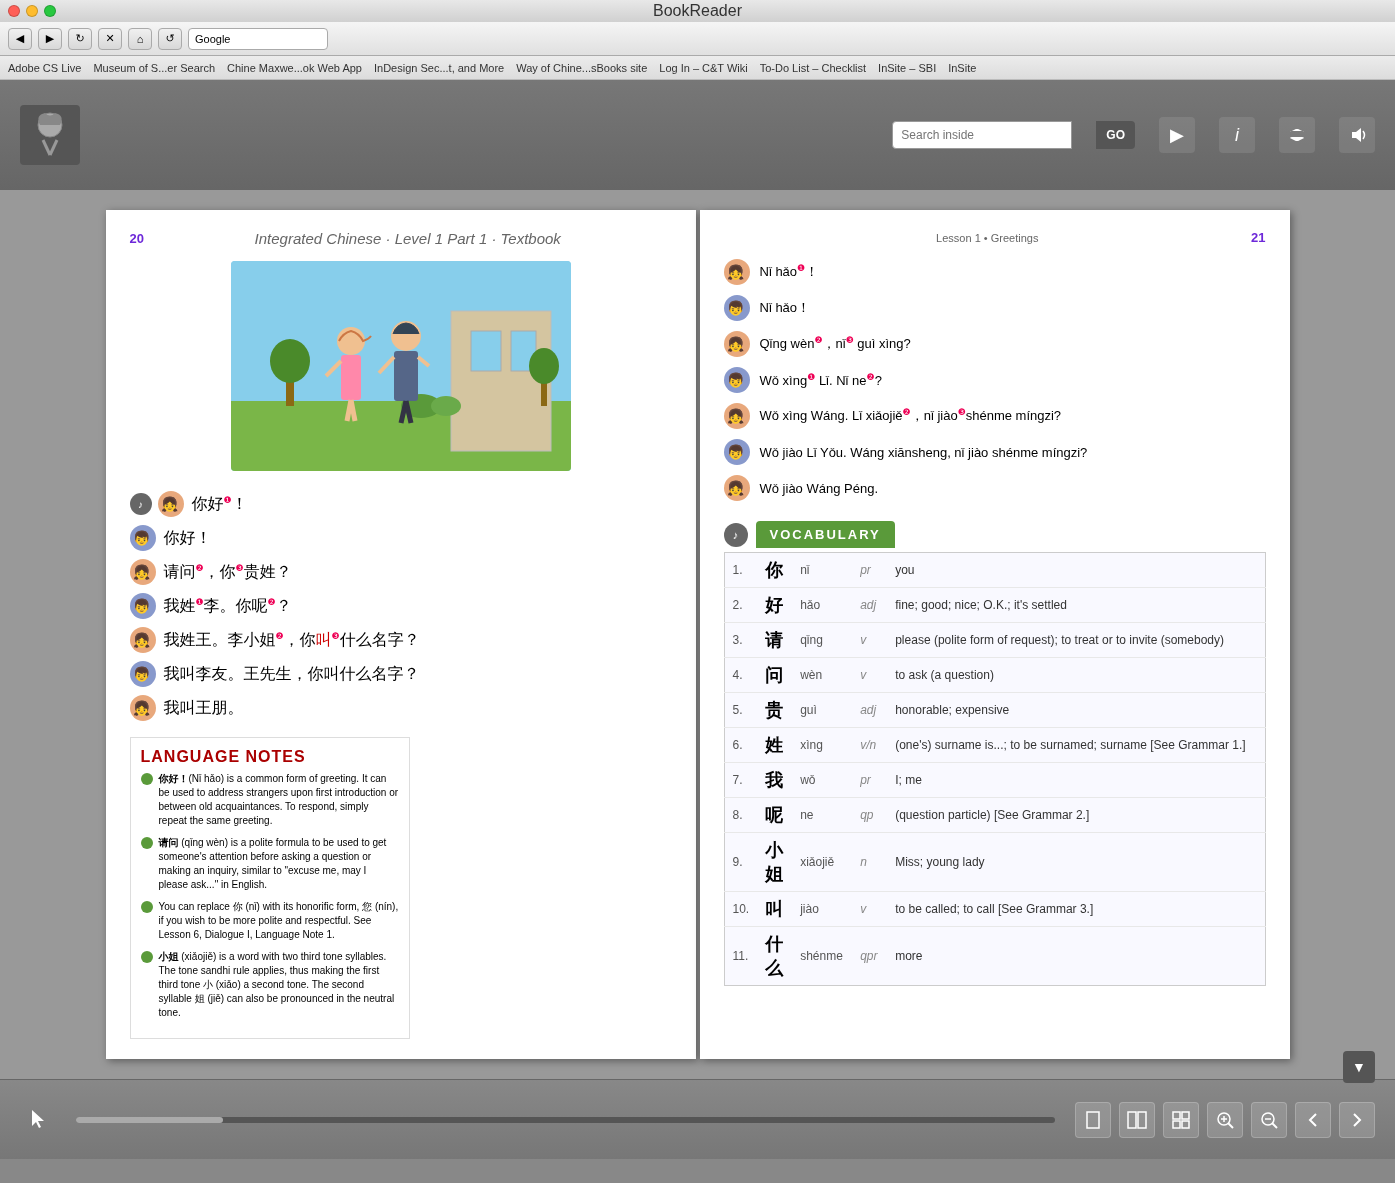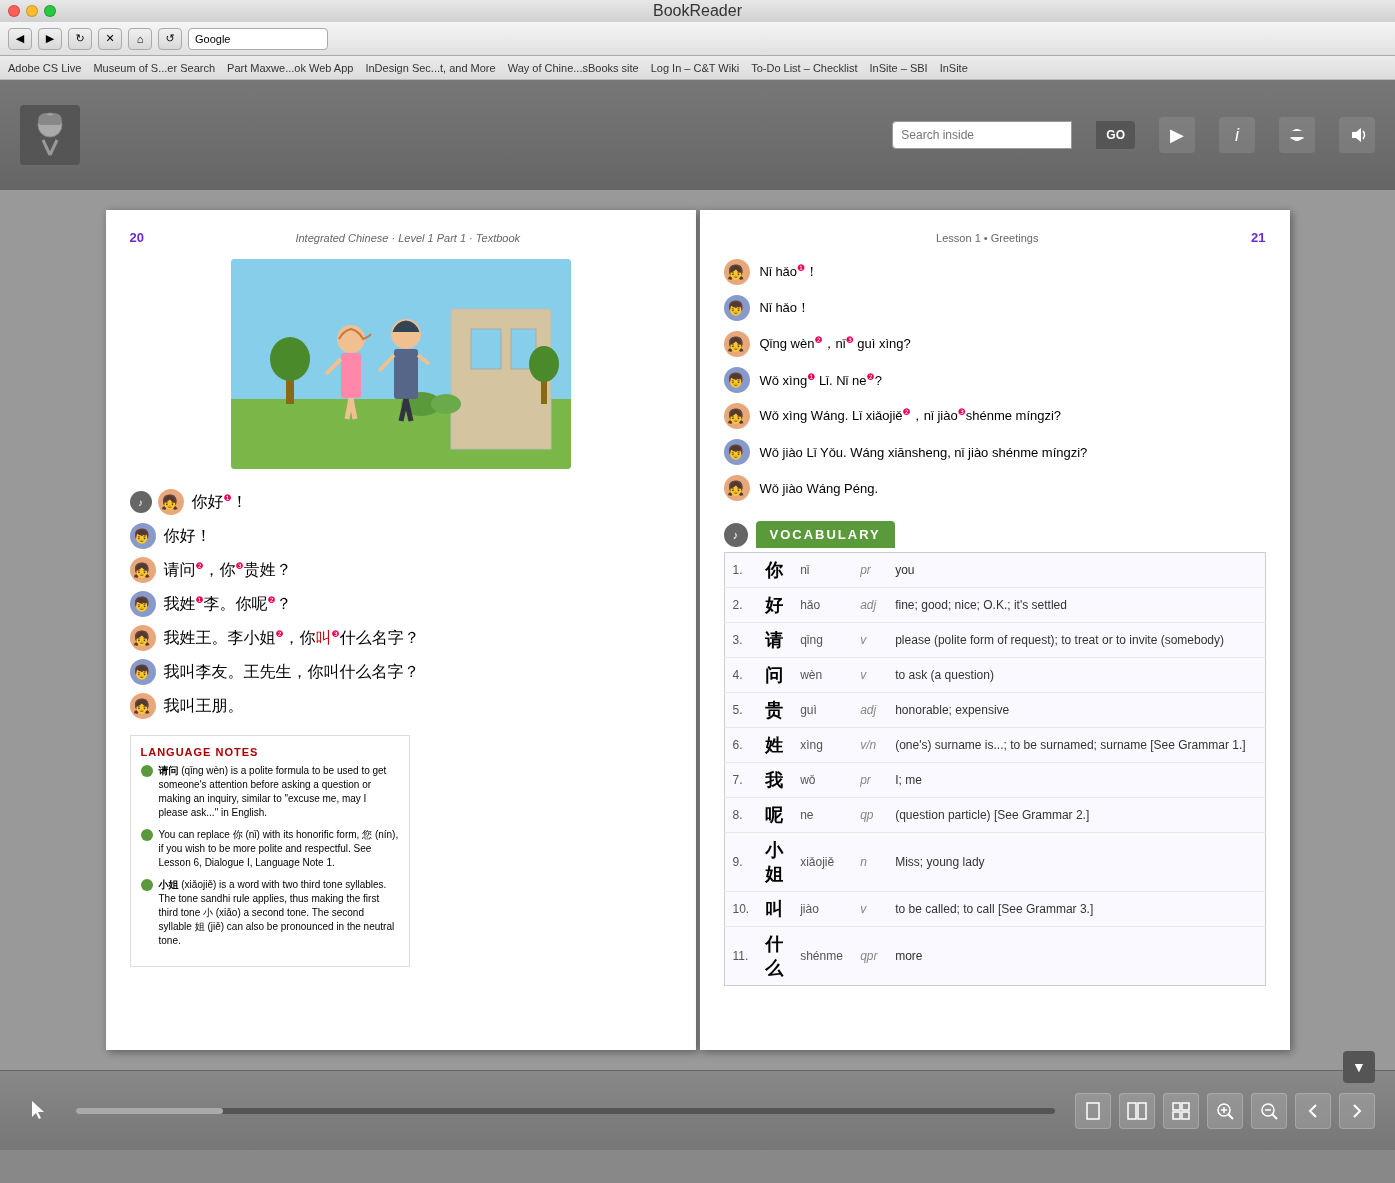--- a/index.html
+++ b/index.html
@@ -182,21 +182,21 @@
     
     .page-header {
       display: flex;
       justify-content: space-between;
       align-items: center;
       margin-bottom: 14px;
       font-size: 11px;
       color: #555;
     }
     .page-num { font-size: 13px; font-weight: bold; color: #6d28d9; }
-    .book-title-header { font-size: 11px; font-style: italic; color: #666; }
+    .book-title-header { font-size: 15px; font-style: italic; color: #666; }
     .lesson-header { font-size: 11px; color: #666; }
 
     
     .dialogue-header {
       background: linear-gradient(135deg, #5a9a3a 60%, transparent 60%),
                   linear-gradient(135deg, transparent 60%, #8bc34a 60%);
       background: #5a9a3a;
       color: white;
       padding: 14px 20px;
       font-size: 20px;
@@ -261,21 +261,21 @@
     .chinese-text { font-size: 16px; }
     sup { font-size: 9px; color: #e05; }
 
     
     .language-notes-section {
       margin-top: 16px;
       display: flex;
       gap: 12px;
     }
     .notes-title {
-      font-size: 11px;
+      font-size: 16px;
       font-weight: bold;
       color: #a00;
       margin-bottom: 6px;
       letter-spacing: 1px;
     }
     .note-item {
       display: flex;
       align-items: flex-start;
       margin-bottom: 8px;
       font-size: 10px;
@@ -432,21 +432,21 @@
   <div class="nav-btn">↻</div>
   <div class="nav-btn">✕</div>
   <div class="nav-btn">⌂</div>
   <div class="nav-btn">↺</div>
   <input class="search-bar-nav" type="text" value="Google" style="">
 </div>
 
 <div class="bookmarks-bar">
   <span class="bookmark-item">Adobe CS Live</span>
   <span class="bookmark-item">Museum of S...er Search</span>
-  <span class="bookmark-item">Part Maxwe...ok Web App</span>
+  <span class="bookmark-item">Chine Maxwe...ok Web App</span>
   <span class="bookmark-item">InDesign Sec...t, and More</span>
   <span class="bookmark-item">Way of Chine...sBooks site</span>
   <span class="bookmark-item">Log In – C&amp;T Wiki</span>
   <span class="bookmark-item">To-Do List – Checklist</span>
   <span class="bookmark-item">InSite – SBI</span>
   <span class="bookmark-item">InSite</span>
 </div>
 
 <div class="app-header">
   <div class="logo-area">
@@ -555,20 +555,24 @@
         </div>
         <div class="dialogue-line">
           <div class="avatar-icon avatar-girl">👧</div>
           <span class="chinese-text">我叫王朋。</span>
         </div>
       </div>
 
       <div class="language-notes-section">
         <div style="width:280px; border:1px solid #ddd; padding:10px;">
           <div class="notes-title">LANGUAGE NOTES</div>
+          <div class="note-item">
+            <div class="note-bullet"></div>
+            <span><strong>你好！</strong>(Nǐ hǎo) is a common form of greeting. It can be used to address strangers upon first introduction or between old acquaintances. To respond, simply repeat the same greeting.</span>
+          </div>
           <div class="note-item">
             <div class="note-bullet"></div>
             <span><strong>请问</strong> (qǐng wèn) is a polite formula to be used to get someone's attention before asking a question or making an inquiry, similar to "excuse me, may I please ask..." in English.</span>
           </div>
           <div class="note-item">
             <div class="note-bullet"></div>
             <span>You can replace 你 (nǐ) with its honorific form, 您 (nín), if you wish to be more polite and respectful. See Lesson 6, Dialogue I, Language Note 1.</span>
           </div>
           <div class="note-item">
             <div class="note-bullet"></div>

